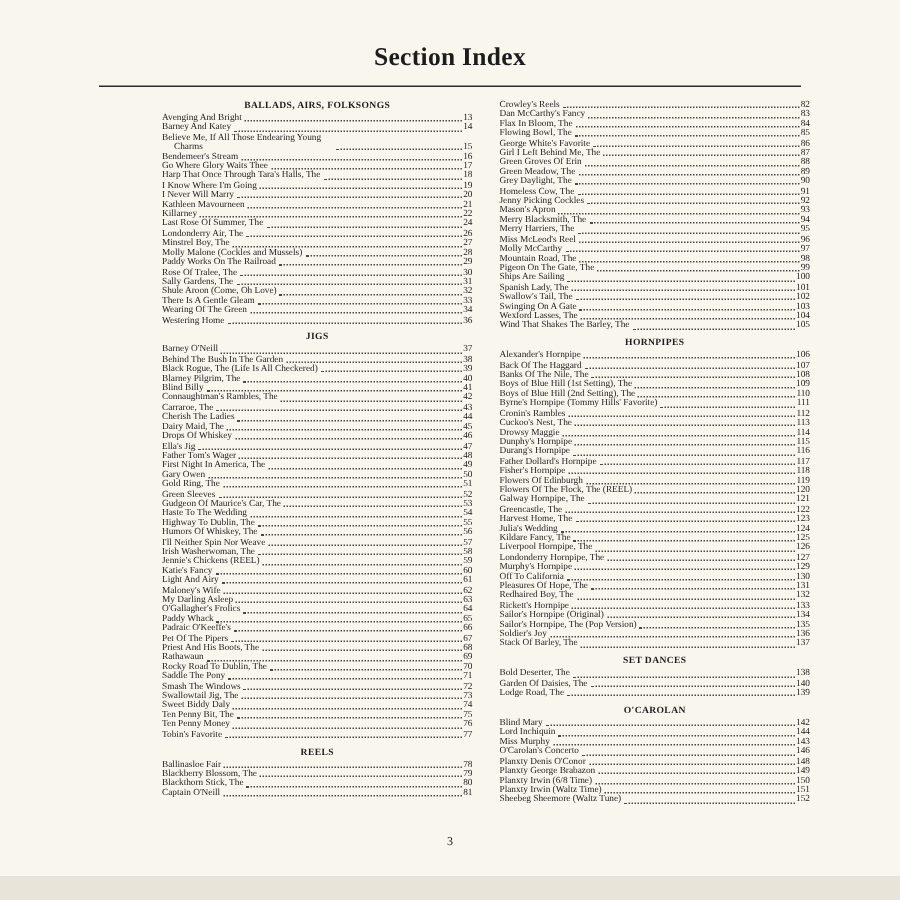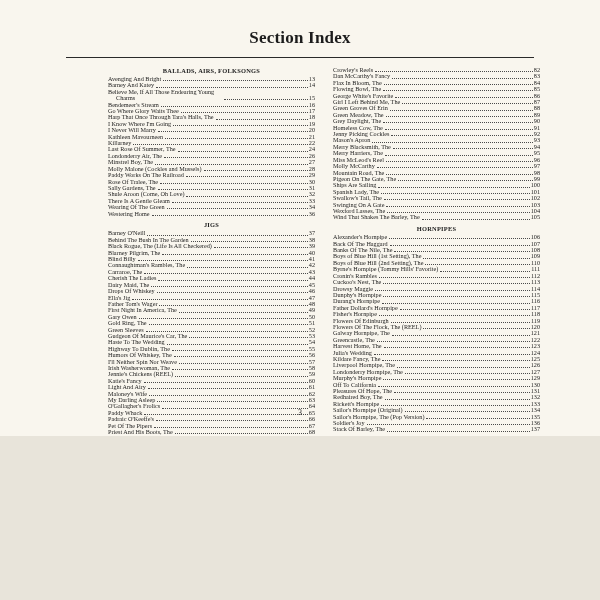--- a/index.html
+++ b/index.html
@@ -1,17 +1,17 @@
 <!DOCTYPE html>
 <html><head>
 <meta charset="utf-8">
 <style>
   html, body { margin: 0; padding: 0; background: #e8e4da; }
   .sheet {
-    width: 600px; height: 436px;
+    width: 600px; height: 584px;
     background: #f9f6ee;
     box-sizing: border-box;
     padding: 24px 20px 0;
     position: relative;
     font-family: "Liberation Serif", "DejaVu Serif", serif;
     color: #1c1c1c;
     overflow: hidden;
   }
   .title {
     text-align: center;

